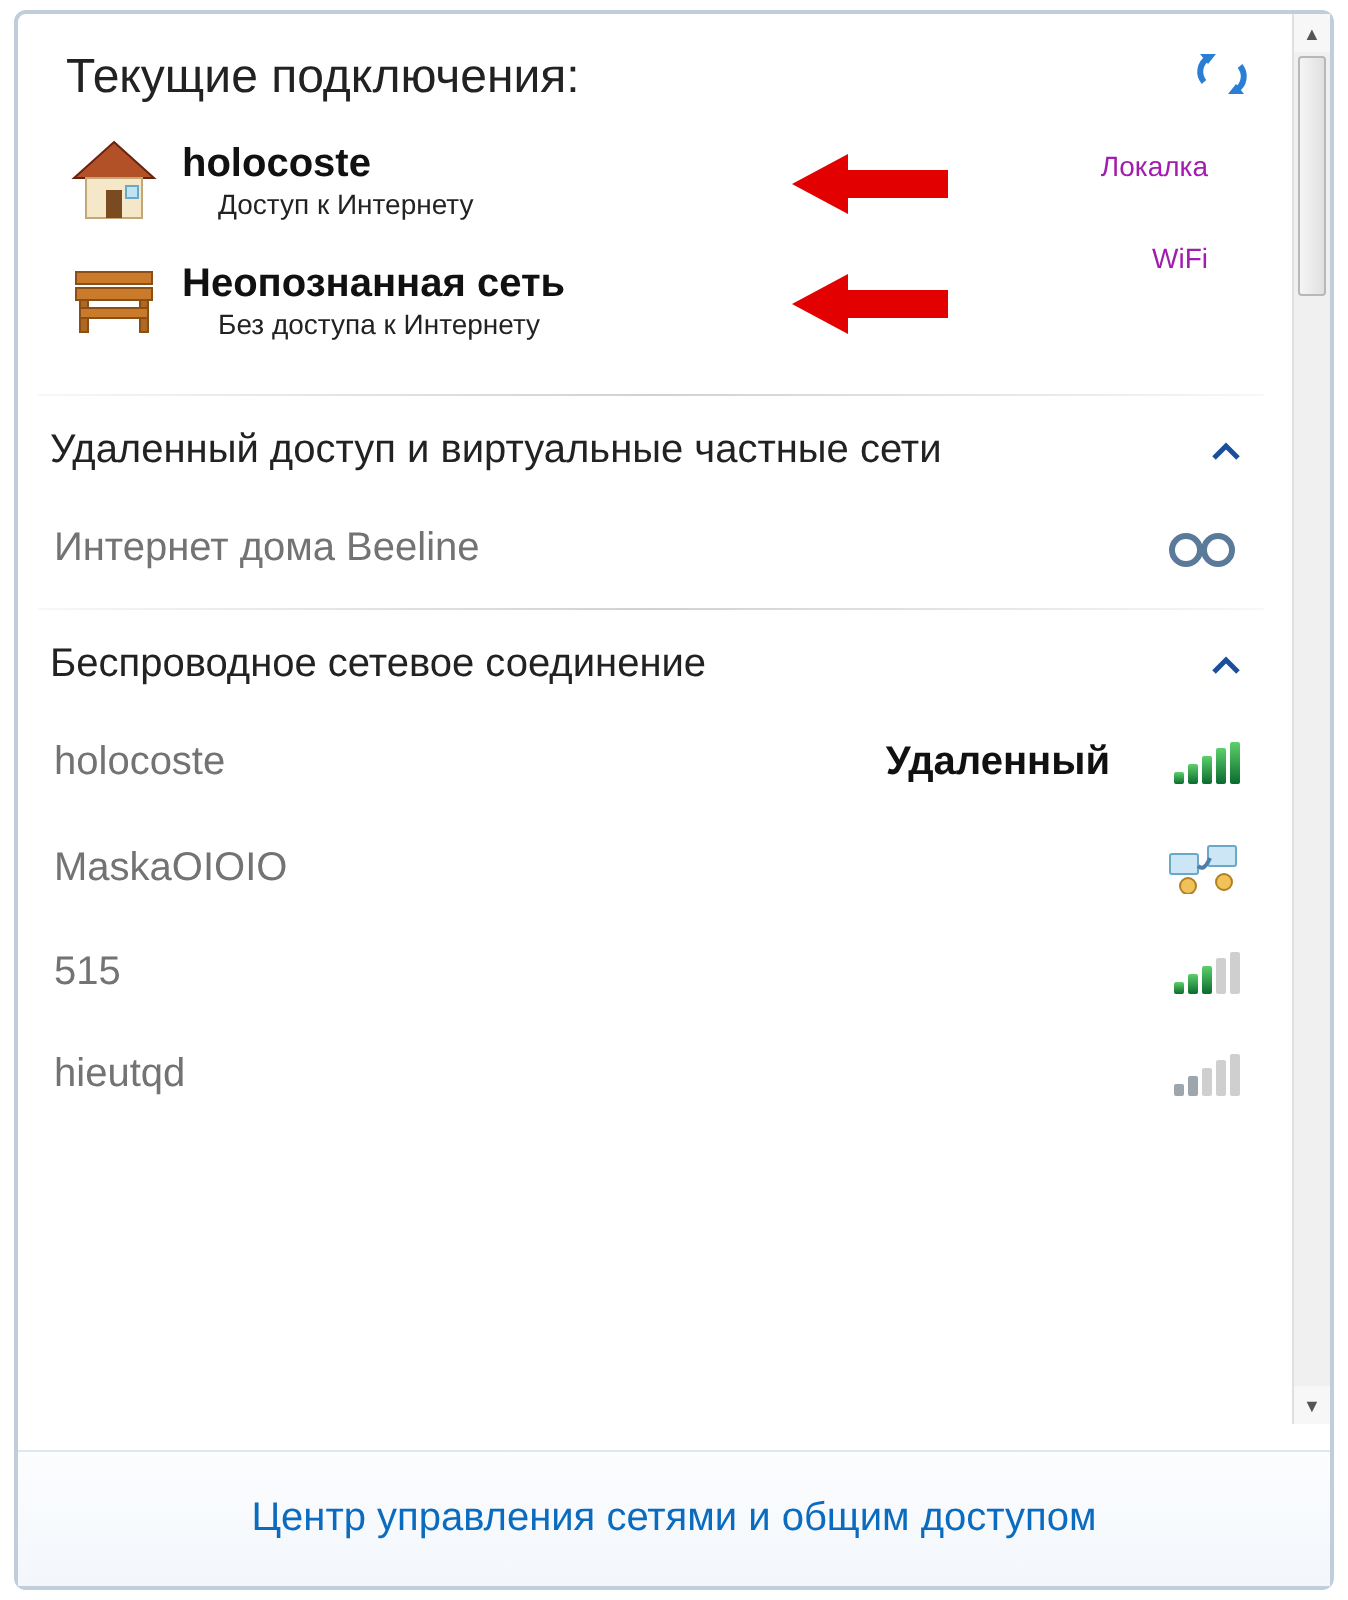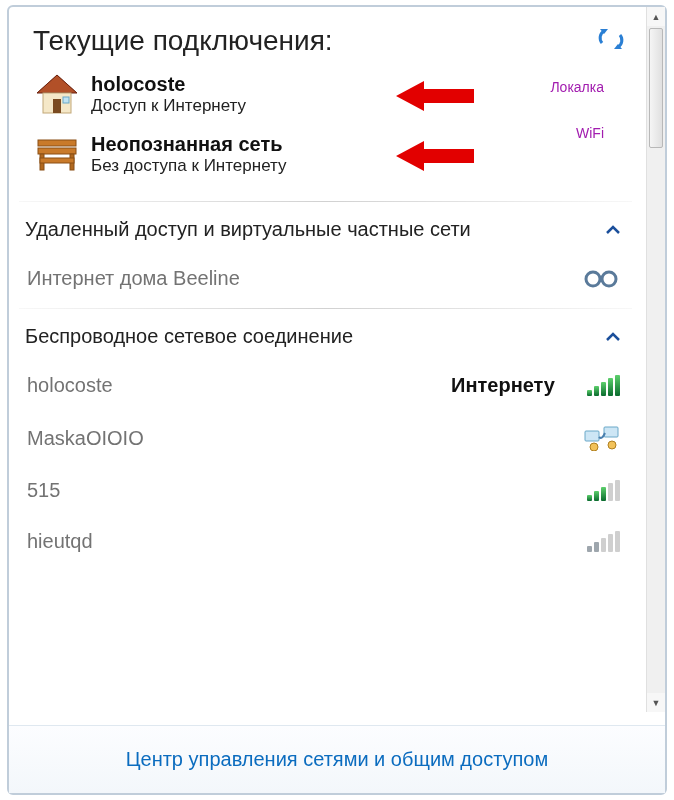--- a/index.html
+++ b/index.html
@@ -63,21 +63,21 @@
       border-radius: 2px;
       height: 120px;
     }
     .section-header {
       padding: 18px 18px 8px 24px;
       display: flex;
       justify-content: space-between;
       align-items: center;
     }
     .section-title {
-      font-size: 28px;
+      font-size: 24px;
       color: #222;
     }
     .refresh-icon {
       color: #0b6cbf;
       cursor: pointer;
     }
     .conn-list {
       padding: 0 18px 12px 18px;
     }
     .conn-item {
@@ -97,22 +97,23 @@
     .conn-text {
       display: flex;
       flex-direction: column;
     }
     .conn-name {
       font-weight: bold;
       font-size: 20px;
       color: #111;
     }
     .conn-status {
-      font-size: 17px;
+      font-size: 14px;
       color: #222;
+      margin-left: 18px;
     }
     .annotation-arrow {
       position: absolute;
       right: 150px;
     }
     .annotation-label {
       position: absolute;
       right: 20px;
       font-size: 14px;
       color: #a21caf;
@@ -287,21 +288,21 @@
         <span class="chevron">
           <svg width="14" height="10" viewBox="0 0 14 10">
               <polyline points="1,8 7,2 13,8" fill="none" stroke="#1b4f9b" stroke-width="2.5"></polyline>
             </svg>
         </span>
       </div>
 
       <div class="net-row">
         <span class="net-name">holocoste</span>
         <div class="net-right">
-          <span class="net-status">Интернету</span>
+          <span class="net-status">Удаленный</span>
           <div class="signal-bars">
             <span class="bar b1 active green"></span>
             <span class="bar b2 active green"></span>
             <span class="bar b3 active green"></span>
             <span class="bar b4 active green"></span>
             <span class="bar b5 active green"></span>
           </div>
         </div>
       </div>
 

